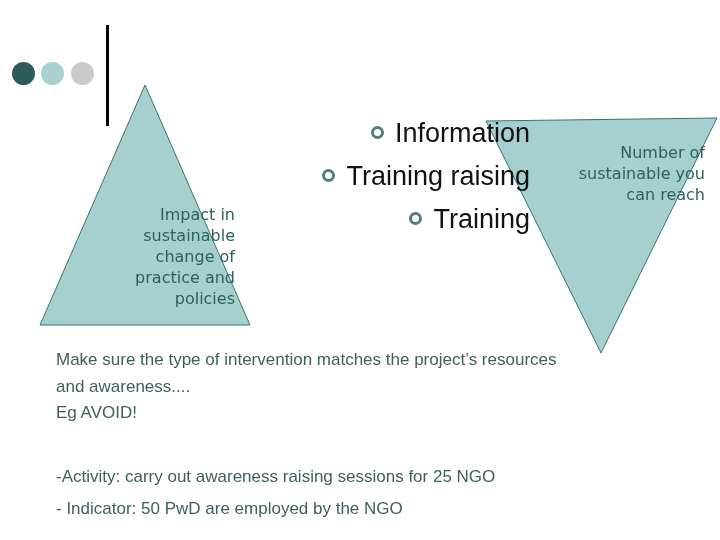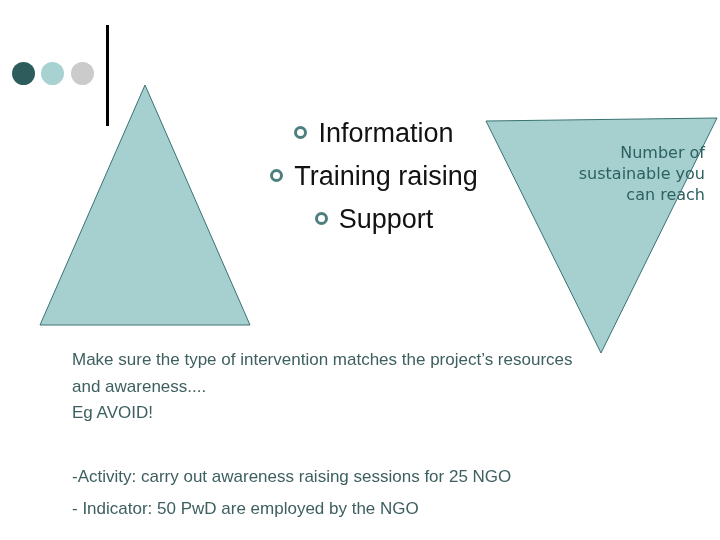--- a/index.html
+++ b/index.html
@@ -20,59 +20,66 @@
     color:#2d6161;font-size:16px;line-height:21px;
   }
   .tri-label span{display:block;}
   .left-label{left:55px;top:204px;width:180px;}
   .right-label{left:519px;top:142px;width:186px;}
   
   .interventions{
     position:absolute;left:218px;top:112px;width:312px;
     margin:0;padding:0;list-style:none;text-align:center;
   }
-  .interventions li{font-size:27px;line-height:43px;color:#121212;white-space:nowrap;}
+  .interventions li{font-size:27px;line-height:43px;color:#121212;white-space:nowrap;text-align:right;}
   .ring{
     display:inline-block;width:7px;height:7px;border-radius:50%;
     border:3.5px solid #4d7f7f;margin-right:11px;vertical-align:3px;background:transparent;
   }
   
   .note{
-    position:absolute;left:72px;width:600px;
+    position:absolute;left:56px;width:600px;
     color:#3e5f5f;font-size:17px;line-height:27px;
   }
   .note span{display:block;}
   .n1{top:346px}.n2{top:399px}.n3{top:431px}.n4{top:463px}.n5{top:495px}
 </style>
 </head>
 <body>
 
 <div class="slide">
 
   <div class="dot dot1" style="background: rgb(46, 92, 92);"></div>
   <div class="dot dot2" style="background: rgb(168, 210, 210);"></div>
   <div class="dot dot3" style="background: rgb(203, 203, 203);"></div>
   <div class="vrule"></div>
 
   <svg class="tri-svg" width="720" height="540" viewBox="0 0 720 540">
     <polygon points="145,85 40,325 250,325" stroke-width="1" fill="#a6cfcf" stroke="#3a7272"></polygon>
     <polygon points="486,121 717,118 601,353" stroke-width="1" fill="#a6cfcf" stroke="#3a7272"></polygon>
   </svg>
 
+  <div class="tri-label left-label">
+    <span>Impact in</span>
+    <span>sustainable</span>
+    <span>change of</span>
+    <span>practice and</span>
+    <span>policies</span>
+  </div>
 
   <div class="tri-label right-label">
     <span>Number of</span>
     <span>sustainable you</span>
     <span>can reach</span>
   </div>
 
   <ul class="interventions">
     <li><span class="ring"></span><span>Information</span></li>
     <li><span class="ring"></span><span>Training raising</span></li>
-    <li><span class="ring"></span><span>Support</span></li>
+    <li><span class="ring"></span><span>Training</span></li>
   </ul>
 
   <div class="note n1">
     <span>Make sure the type of intervention matches the project’s resources</span>
     <span>and awareness....</span>
   </div>
   <div class="note n2">Eg AVOID!</div>
   <div class="note n4">-Activity: carry out awareness raising sessions for 25 NGO</div>
   <div class="note n5">- Indicator: 50 PwD are employed by the NGO</div>
 

